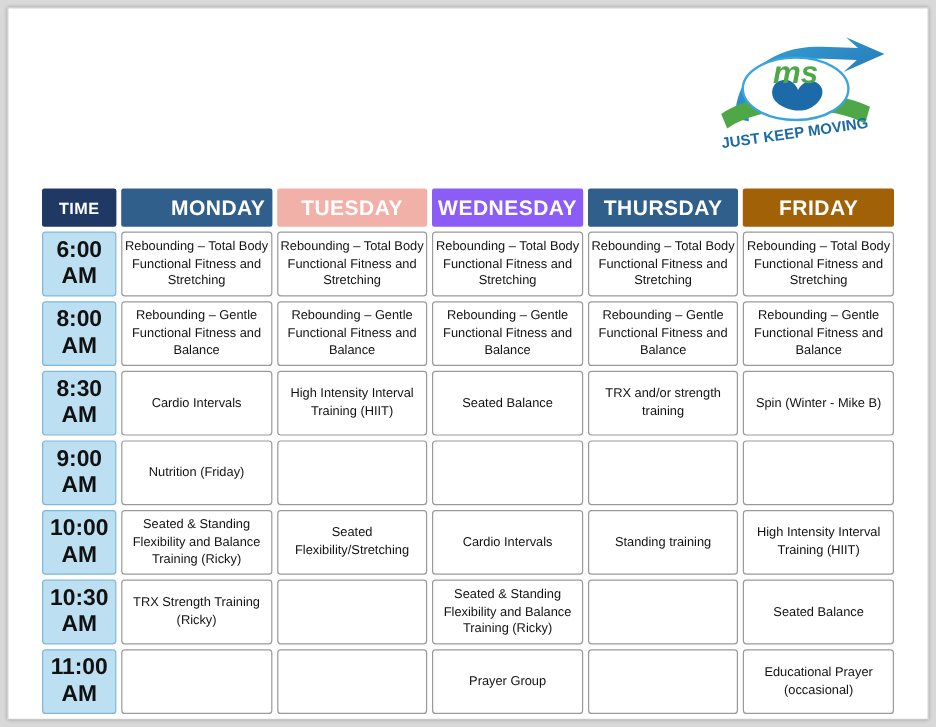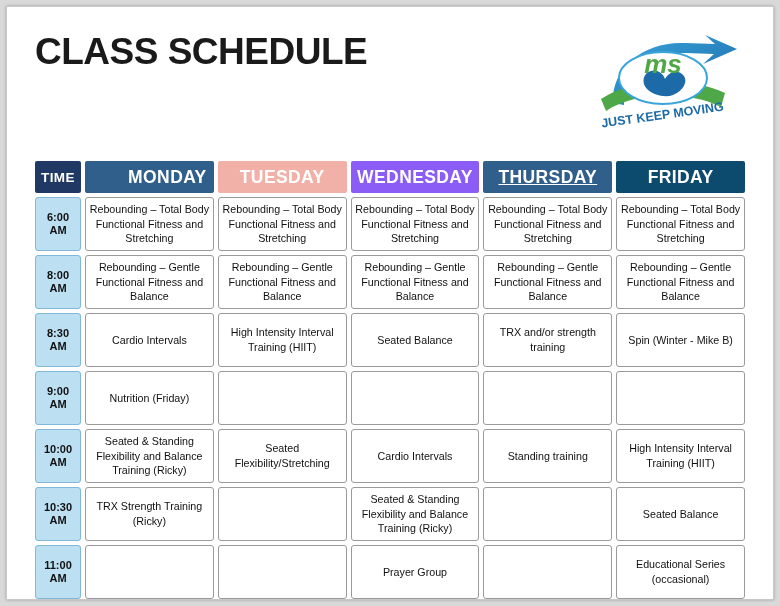--- a/index.html
+++ b/index.html
@@ -62,38 +62,38 @@
     height: 32px;
     font-size: 17.5px;
     font-weight: bold;
     color: #ffffff;
     letter-spacing: 0.4px;
     text-align: center;
     vertical-align: middle;
     border-radius: 2px;
   }
   th.timehead {
-    width: 46px;
+    width: 62px;
     height: 32px;
     font-size: 13.5px;
     font-weight: bold;
     color: #ffffff;
     background: #1f3864;
     text-align: center;
     vertical-align: middle;
     letter-spacing: 0.4px;
     border-radius: 2px;
   }
   td.timecell {
     background: #bcdff1;
     border: 1px solid #7fb8d8;
     border-radius: 3px;
     text-align: center;
     vertical-align: middle;
-    font-size: 11px;
+    font-size: 19px;
     font-weight: bold;
     color: #111;
     line-height: 1.15;
     height: 54px;
   }
   td.cell {
     border: 1px solid #9a9a9a;
     border-radius: 3px;
     background: #ffffff;
     text-align: center;
@@ -106,21 +106,20 @@
     margin-left: 20px;
   }
   .em { }
 </style>
 </head>
 <body>
 
 <div id="page">
 
   <div class="header">
-    <div class="title">CLASS SCHEDULE</div>
 
     <div class="logo">
       <svg viewBox="0 0 150 104" width="150" height="104" aria-hidden="true">
         <defs>
           <linearGradient id="arrowgrad" x1="0" y1="0" x2="1" y2="1">
             <stop offset="0%" stop-color="#3aa5dc"></stop>
             <stop offset="100%" stop-color="#1c6aa8"></stop>
           </linearGradient>
         </defs>
 
@@ -137,22 +136,22 @@
     </div>
   </div>
 
   <table class="schedule">
     <thead>
       <tr>
         <th class="timehead">TIME</th>
         <th class="dayhead" style="background:#2f5f8a;padding-left:36px;">MONDAY</th>
         <th class="dayhead" style="background:#f2b1a8;color:#ffffff;">TUESDAY</th>
         <th class="dayhead" style="background:#8b5cf6;">WEDNESDAY</th>
-        <th class="dayhead" style="background:#2f5f8a;text-decoration:underline;">THURSDAY</th>
-        <th class="dayhead" style="background:#0c4a6e;">FRIDAY</th>
+        <th class="dayhead" style="background:#2f5f8a;">THURSDAY</th>
+        <th class="dayhead" style="background:#a16207;">FRIDAY</th>
       </tr>
     </thead>
     <tbody>
 
       <tr>
         <td class="timecell">
           <span>6:00</span><br>
           <span>AM</span>
         </td>
         <td class="cell"><span>Rebounding – Total Body Functional Fitness and Stretching</span><span class="em"></span></td>
@@ -224,19 +223,19 @@
 
       <tr>
         <td class="timecell">
           <span>11:00</span><br>
           <span>AM</span>
         </td>
         <td class="cell"><span></span><span class="em"></span></td>
         <td class="cell"><span></span><span class="em"></span></td>
         <td class="cell"><span>Prayer Group</span><span class="em"></span></td>
         <td class="cell"><span></span><span class="em"></span></td>
-        <td class="cell"><span>Educational Series </span><span class="em">(occasional)</span></td>
+        <td class="cell"><span>Educational Prayer </span><span class="em">(occasional)</span></td>
       </tr>
 
     </tbody>
   </table>
 
 </div>
 
 </body></html>

